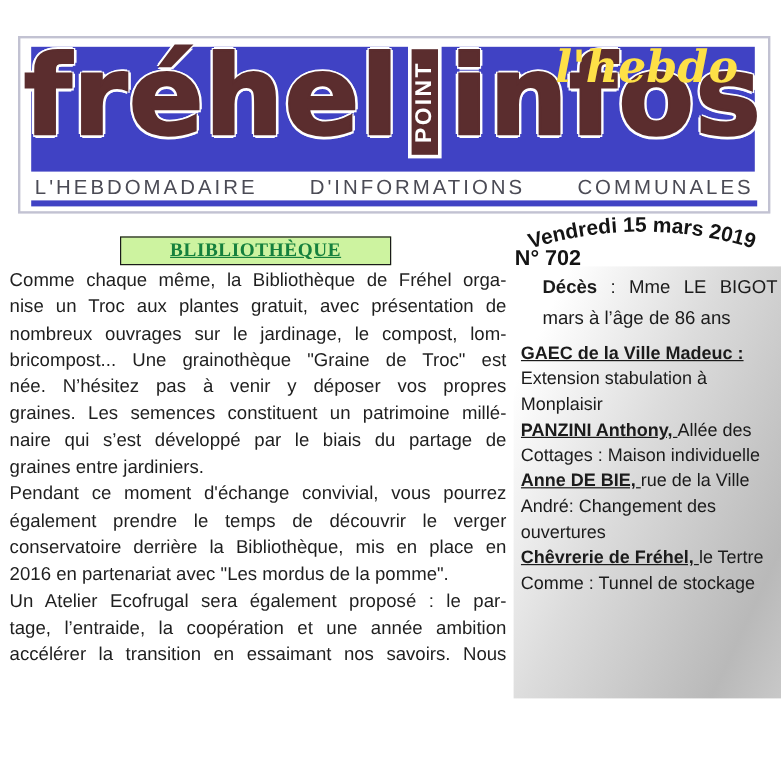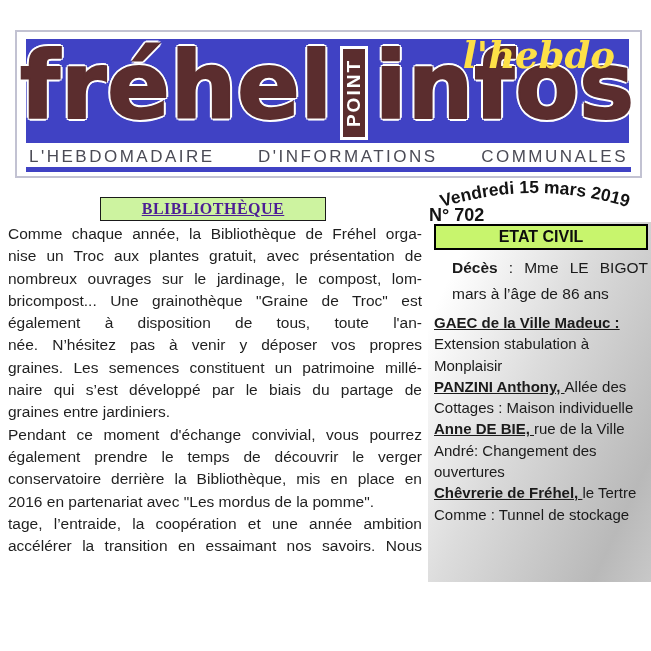--- a/index.html
+++ b/index.html
@@ -9,21 +9,21 @@
     overflow:hidden;
   }
   
   .masthead{
     position:absolute;left:15px;top:30px;width:623px;height:144px;
     border:2px solid var(--border,#c2c2d2);background:#ffffff;
   }
   .masthead-blue{
     position:absolute;left:9px;top:7px;width:603px;height:104px;
     background:var(--blue,#4042c4);
-    display:flex;align-items:center;justify-content:center;
+    display:flex;justify-content:center;
   }
   .brand-word{
     font-family:"DejaVu Sans","Liberation Sans",sans-serif;
     font-weight:bold;font-size:92px;line-height:1;
     color:var(--maroon,#5b2d2e);
     -webkit-text-stroke:2px var(--maroon,#5b2d2e);
     letter-spacing:1px;
     text-shadow:-3px 0 0 #fff,3px 0 0 #fff,0 -3px 0 #fff,0 3px 0 #fff,
                 -2px -2px 0 #fff,2px 2px 0 #fff,-2px 2px 0 #fff,2px -2px 0 #fff;
     position:relative;top:-4px;
@@ -51,21 +51,21 @@
   .blue-rule{
     position:absolute;left:9px;right:9px;top:135px;height:5px;
     background:var(--blue,#4042c4);
   }
   
   .lib-title{
     position:absolute;left:100px;top:197px;width:224px;height:22px;
     background:var(--green-left,#cdf3a0);border:1px solid #1a1a1a;
     font-family:"Liberation Serif",serif;font-weight:bold;font-size:16px;
     line-height:22px;text-align:center;text-decoration:underline;
-    letter-spacing:0.5px;color:#4c1d95;
+    letter-spacing:0.5px;color:#15803d;
   }
   .left-lines{
     position:absolute;left:8px;top:223px;width:414px;height:352px;
     overflow:hidden;font-size:15.5px;color:#1f1f1f;
   }
   .left-lines .tline{height:22.3px;line-height:22.3px;overflow:hidden;}
   
   .date-arc{position:absolute;left:429px;top:178px;width:212px;height:34px;}
   .issue-no{
     position:absolute;left:429px;top:205px;width:212px;
@@ -101,47 +101,46 @@
     </span>
     <span class="brand-word">infos</span>
     <span class="hebdo">l'hebdo</span>
   </div>
   <div class="tagline">L'HEBDOMADAIRE D'INFORMATIONS COMMUNALES</div>
   <div class="blue-rule"></div>
 </div>
 
 <div class="lib-title">BLIBLIOTHÈQUE</div>
 <div class="left-lines" id="left-lines">
-    <div class="tline just"><span>Comme chaque année, la Bibliothèque de Fréhel orga-</span></div>
+    <div class="tline just"><span>Comme chaque même, la Bibliothèque de Fréhel orga-</span></div>
     <div class="tline just"><span>nise un Troc aux plantes gratuit, avec présentation de</span></div>
     <div class="tline just"><span>nombreux ouvrages sur le jardinage, le compost, lom-</span></div>
     <div class="tline just"><span>bricompost... Une grainothèque "Graine de Troc" est</span></div>
-    <div class="tline just"><span>également à disposition de tous, toute l'an-</span></div>
     <div class="tline just"><span>née. N’hésitez pas à venir y déposer vos propres</span></div>
     <div class="tline just"><span>graines. Les semences constituent un patrimoine millé-</span></div>
     <div class="tline just"><span>naire qui s’est développé par le biais du partage de</span></div>
     <div class="tline"><span>graines entre jardiniers.</span></div>
     <div class="tline just"><span>Pendant ce moment d'échange convivial, vous pourrez</span></div>
     <div class="tline just"><span>également prendre le temps de découvrir le verger</span></div>
     <div class="tline just"><span>conservatoire derrière la Bibliothèque, mis en place en</span></div>
     <div class="tline"><span>2016 en partenariat avec "Les mordus de la pomme".</span></div>
+    <div class="tline just"><span>Un Atelier Ecofrugal sera également proposé : le par-</span></div>
     <div class="tline just"><span>tage, l’entraide, la coopération et une année ambition</span></div>
     <div class="tline just"><span>accélérer la transition en essaimant nos savoirs. Nous</span></div>
   </div>
 
 <svg class="date-arc" viewBox="0 0 212 34" xmlns="http://www.w3.org/2000/svg">
   <path id="datearc" d="M 4 32 Q 106 -2 208 32" fill="none"></path>
   <text font-size="17.5" font-weight="bold" fill="#141414" font-family="Liberation Sans, sans-serif">
     <textPath href="#datearc" startOffset="50%" text-anchor="middle">Vendredi 15 mars 2019</textPath>
   </text>
 </svg>
 <div class="issue-no">N° 702</div>
 
 <div class="gray-box">
-  <div class="col-hdr">ETAT CIVIL</div>
   <div class="civil-lines" id="civil-lines">
       <div class="tline just"><span class="b">Décès</span><span> : Mme LE BIGOT</span></div>
       <div class="tline"><span>mars à l’âge de 86 ans</span></div>
     </div>
   <div class="urb-lines" id="urb-lines">
       <div class="tline"><span class="b u">GAEC de la Ville Madeuc :</span></div>
       <div class="tline"><span>Extension stabulation à</span></div>
       <div class="tline"><span>Monplaisir</span></div>
       <div class="tline"><span class="b u">PANZINI Anthony, </span><span>Allée des</span></div>
       <div class="tline"><span>Cottages : Maison individuelle</span></div>

